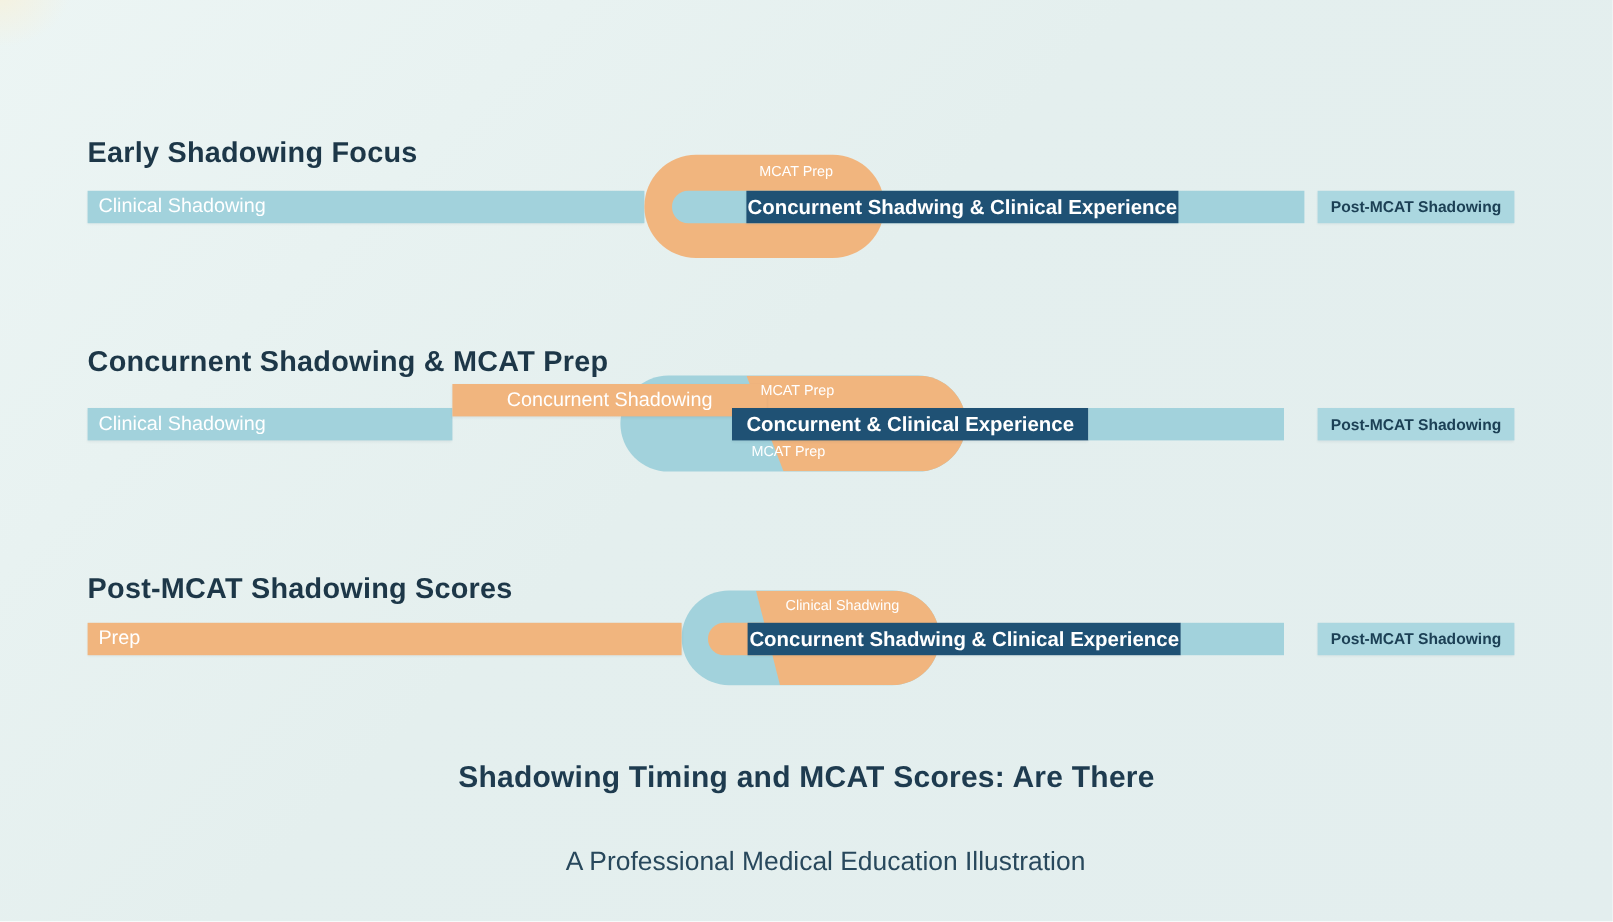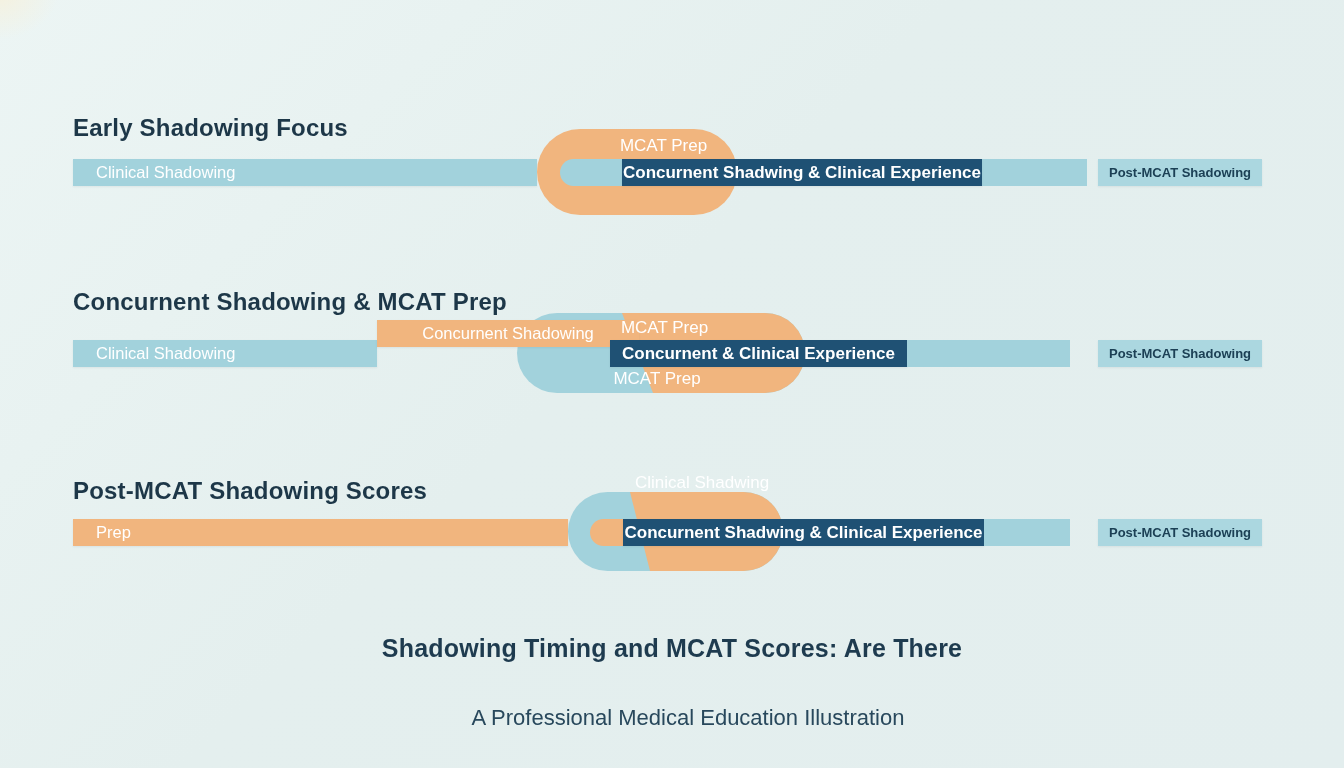--- a/index.html
+++ b/index.html
@@ -24,32 +24,32 @@
   .sh1 { top:114px; } .sh2 { top:288px; } .sh3 { top:477px; }
 
   .bar-seg {
     position:absolute; height:27px; display:flex; align-items:center;
     color:#ffffff; font-size:16.5px; white-space:nowrap;
     box-shadow:0 1px 2px rgba(30,60,70,.07);
   }
   .seg-light { background:#a2d2dc; }
   .seg-orange { background:#f1b57e; }
   .seg-dark  { background:#1f5174; justify-content:center; font-weight:600; font-size:17px; }
-  .pad-l { padding-left:23px; }
+  .pad-l { padding-left:9px; }
   .center { justify-content:center; }
 
   .post-box {
     position:absolute; height:27px; width:164px; left:1098px;
     background:#abd7e0; color:#1c4055; font-weight:600; font-size:13px;
     display:flex; align-items:center; justify-content:center; white-space:nowrap;
     box-shadow:0 1px 2px rgba(30,60,70,.07);
   }
 
   .float-label {
-    position:absolute; color:#ffffff; font-size:17px; text-align:center;
+    position:absolute; color:#ffffff; font-size:12px; text-align:center;
     white-space:nowrap;
   }
 
   
   .pill1 { position:absolute; left:537px; top:129px; width:200px; height:86px;
            background:#f1b57e; border-radius:43px; }
   .inner-band1 { position:absolute; left:560px; top:159px; width:527px; height:27px;
                  background:#a2d2dc; border-radius:13.5px 0 0 13.5px; }
 
   
@@ -80,21 +80,21 @@
   .s2-dark     { left:610px; top:340px; width:297px; }
   .s2-tail     { left:907px; top:340px; width:163px; box-shadow:none; }
   .s2-mcat-top    { left:597px; top:318px; width:135px; }
   .s2-mcat-bottom { left:592px; top:369px; width:130px; }
   .s2-post     { top:340px; }
 
   
   .s3-prep     { left:73px;  top:519px; width:495px; }
   .s3-dark     { left:623px; top:519px; width:361px; }
   .s3-tail     { left:984px; top:519px; width:86px; box-shadow:none; }
-  .s3-clinical-label { left:622px; top:473px; width:160px; }
+  .s3-clinical-label { left:622px; top:497px; width:160px; }
   .s3-post     { top:519px; }
 
   .footer-title {
     position:absolute; top:632px; left:0; width:100%;
     text-align:center; font-size:25px; font-weight:700;
     color:#1e3b4f; line-height:32px; letter-spacing:.2px;
   }
   .footer-sub {
     position:absolute; top:705px; left:0; width:100%;
     text-align:center; font-size:22px; font-weight:400; color:#28485c;padding-left:32px;

